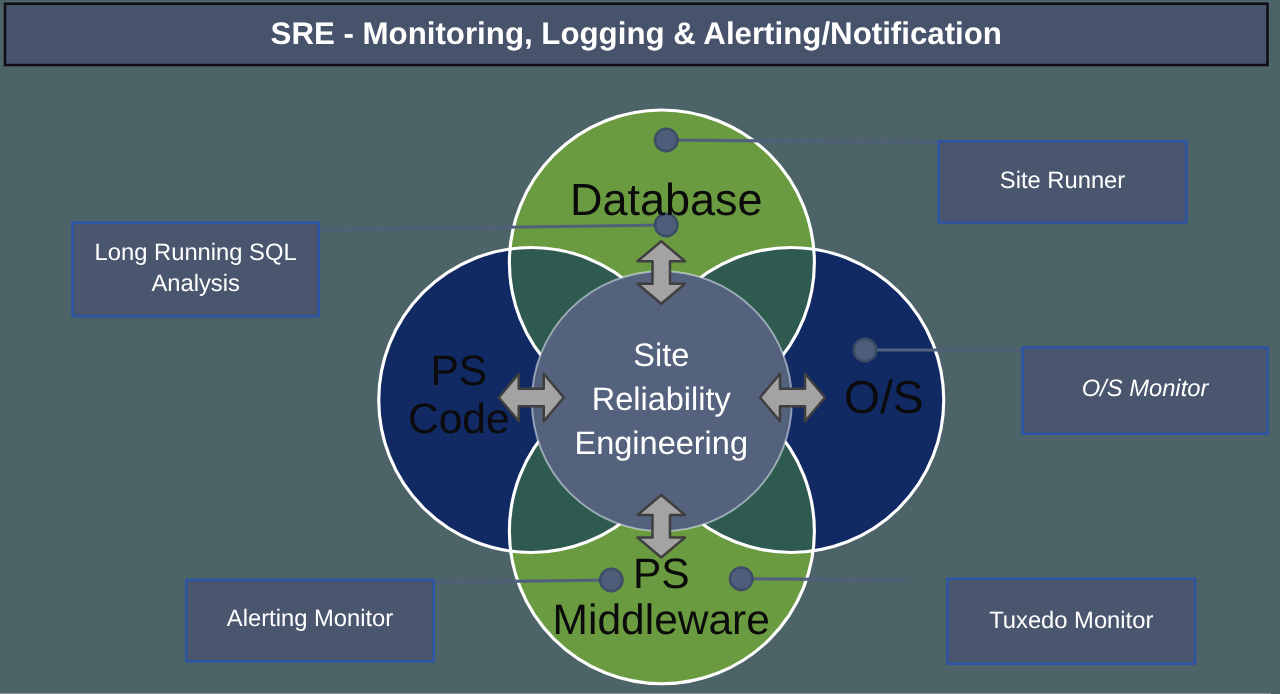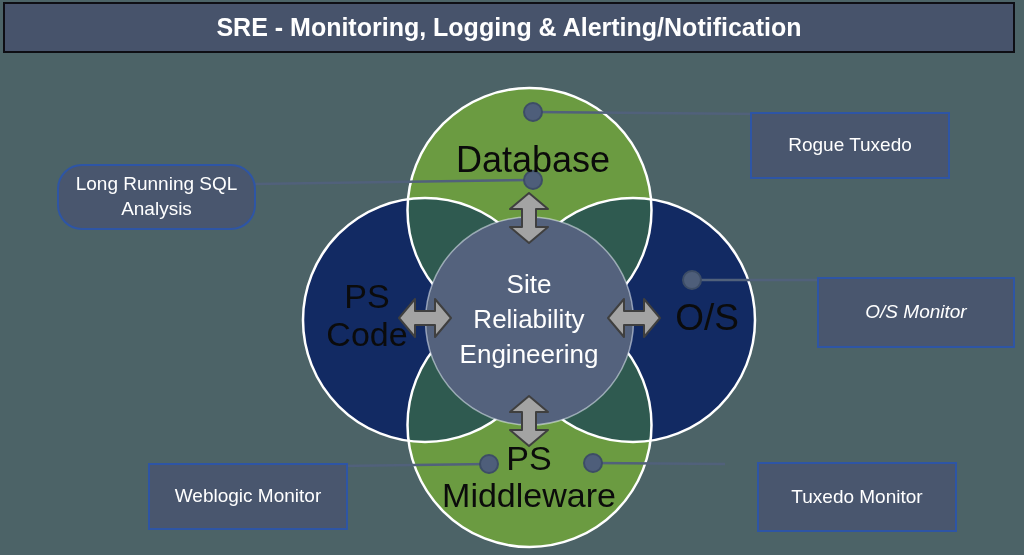--- a/index.html
+++ b/index.html
@@ -14,21 +14,21 @@
     display:flex; align-items:center; justify-content:center;
     color:#FFFFFF; font-weight:bold; font-size:25px; z-index:3;
   }
   .callout {
     position:absolute; background:#49566E; border:2px solid #2E55A5;
     color:#FFFFFF; font-size:19px; line-height:1.3;
     display:flex; align-items:center; justify-content:center;
     text-align:center; z-index:2; padding:0 10px; box-sizing:border-box;
   }
   #rogue-box    { left:750px; top:112px; width:200px; height:67px; }
-  #sql-box      { left:57px;  top:164px; width:199px; height:66px;border-radius:25px; }
+  #sql-box      { left:57px;  top:177px; width:199px; height:77px; }
   #os-box       { left:817px; top:277px; width:198px; height:71px;font-style:italic; }
   #weblogic-box { left:148px; top:463px; width:200px; height:67px; }
   #tuxedo-box   { left:718px; top:462px; width:200px; height:70px;margin-left:39px; }
   #venn-svg { position:absolute; left:0; top:0; z-index:1; }
   .circle-label  { font-family:"Liberation Sans", sans-serif; fill:#0B0B0B; }
   .center-label  { font-family:"Liberation Sans", sans-serif; fill:#FFFFFF; }
 </style>
 </head>
 <body>
 
@@ -103,28 +103,28 @@
 
     <text class="circle-label" x="529" y="470" font-size="34" text-anchor="middle">PS</text>
     <text class="circle-label" x="529" y="507" font-size="34" text-anchor="middle">Middleware</text>
 
     <text class="center-label" x="529" y="293" font-size="26" text-anchor="middle">Site</text>
     <text class="center-label" x="529" y="328" font-size="26" text-anchor="middle">Reliability</text>
     <text class="center-label" x="529" y="363" font-size="26" text-anchor="middle">Engineering</text>
   </svg>
 
   <div class="callout" id="rogue-box">
-    <span>Rogue Tuxedo</span>
+    <span>Site Runner</span>
   </div>
   <div class="callout" id="sql-box">
     <span>Long Running SQL Analysis</span>
   </div>
   <div class="callout" id="os-box">
     <span>O/S Monitor</span>
   </div>
   <div class="callout" id="weblogic-box">
-    <span>Weblogic Monitor</span>
+    <span>Alerting Monitor</span>
   </div>
   <div class="callout" id="tuxedo-box">
     <span>Tuxedo Monitor</span>
   </div>
 
 </div>
 
 </body></html>

